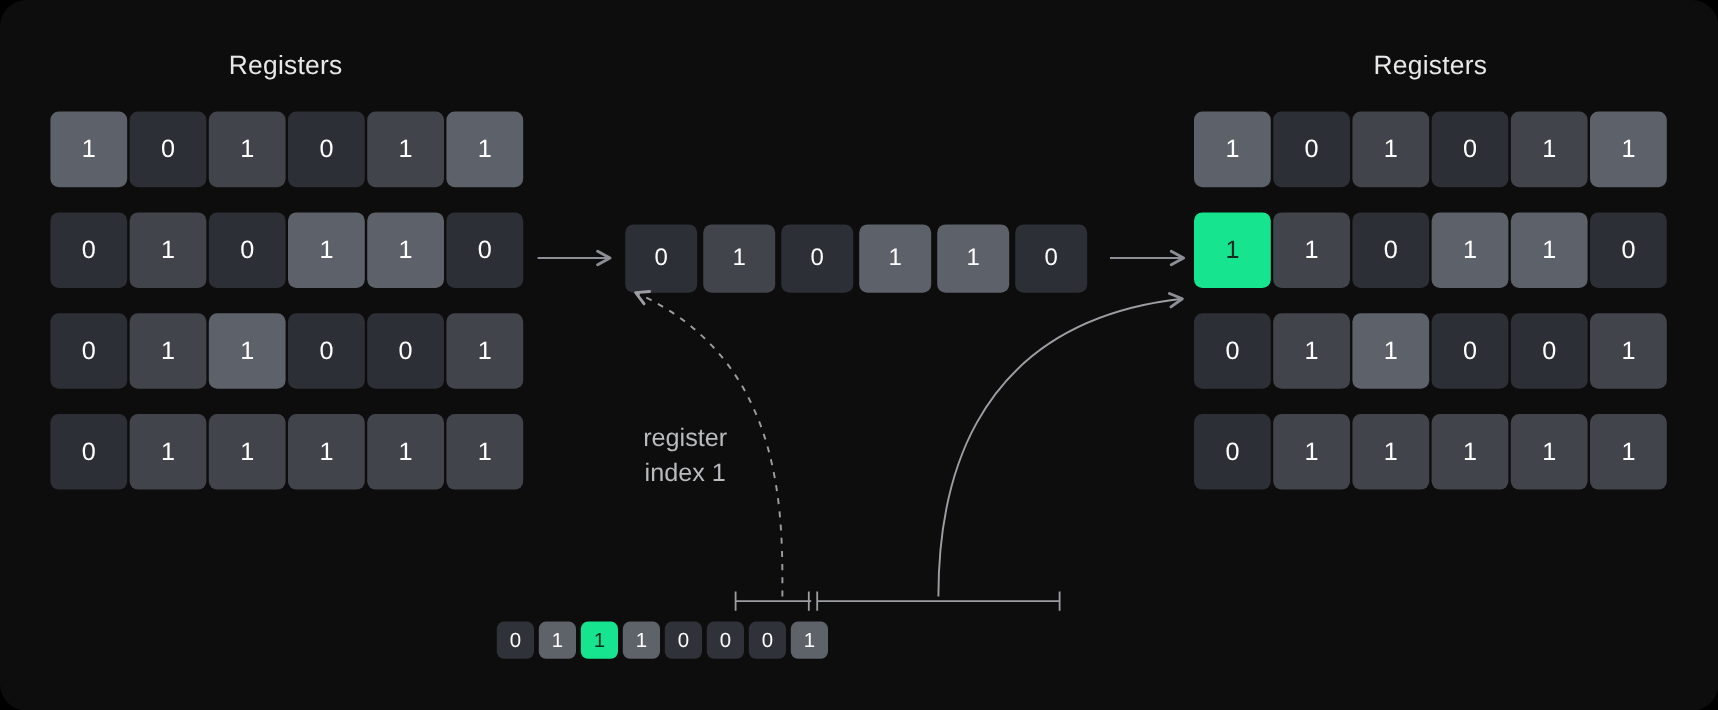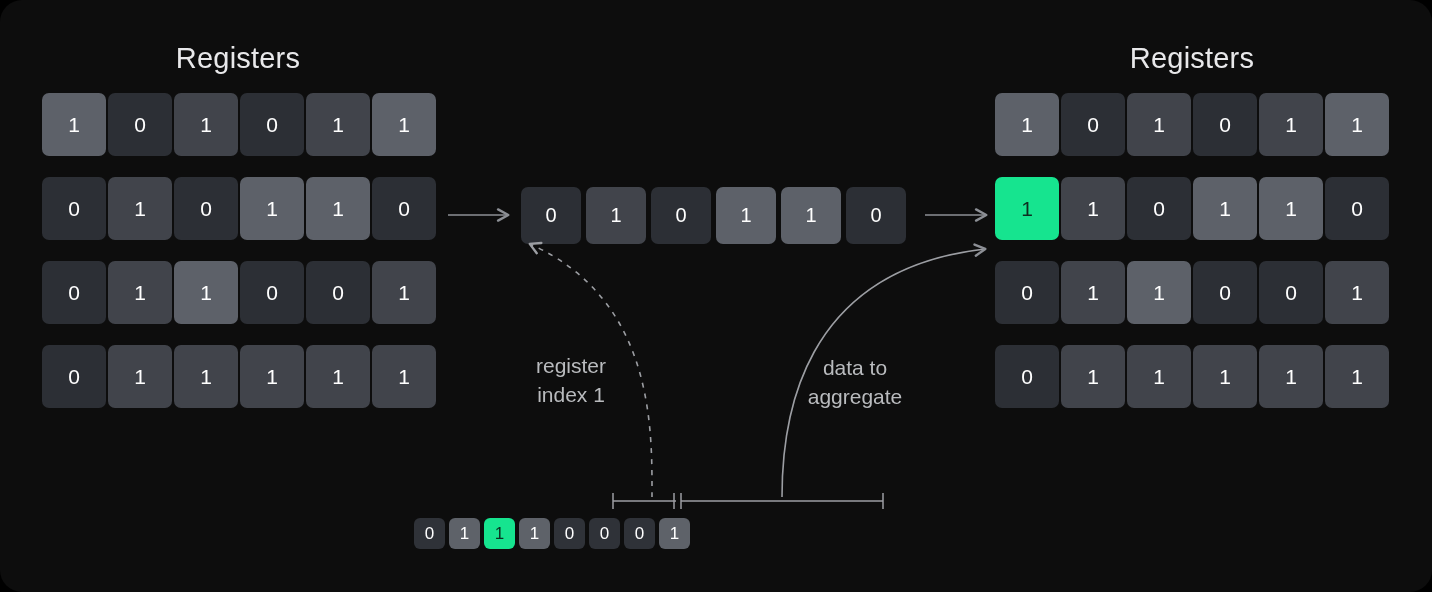--- a/index.html
+++ b/index.html
@@ -5,21 +5,21 @@
   html,body{margin:0;padding:0;background:#000;}
   body{
     width:1432px;height:592px;overflow:hidden;
     font-family:"Liberation Sans","DejaVu Sans",sans-serif;
   }
   #stage{
     position:relative;width:1432px;height:592px;
     background:#0d0d0d;border-radius:22px;overflow:hidden;
   }
   .title{
-    position:absolute;color:#e8e8ea;font-size:29px;letter-spacing:.2px;
+    position:absolute;color:#e8e8ea;font-size:22px;letter-spacing:.2px;
     white-space:nowrap;transform:translateX(-50%);
   }
   .grid{position:absolute;}
   .row{display:flex;}
   .cell{
     display:flex;align-items:center;justify-content:center;
     color:#ffffff;font-size:21px;border-radius:7px;
     box-sizing:border-box;
   }
   .lvl0{background:#2c2f35;}
@@ -129,22 +129,20 @@
         <div class="cell lvl1" style="width: 64px; height: 63px; margin-left: 2px;">1</div>
         <div class="cell lvl1" style="width: 64px; height: 63px; margin-left: 2px;">1</div>
         <div class="cell lvl1" style="width: 64px; height: 63px; margin-left: 2px;">1</div>
         <div class="cell lvl1" style="width: 64px; height: 63px; margin-left: 2px;">1</div>
       </div>
     </div>
 
   <div class="anno" style="left:571px;top:351px;">register
 index 1</div>
 
-  <div class="anno" style="left:855px;top:353px;">data to
-aggregate</div>
 
   <div class="hashwrap" style="left:414px;top:518px;">
     <span class="hashcells" id="hash-cells">
         <div class="hcell lvl0">0</div>
         <div class="hcell lvl1">1</div>
         <div class="hcell hl">1</div>
         <div class="hcell lvl1">1</div>
         <div class="hcell lvl0">0</div>
         <div class="hcell lvl0">0</div>
         <div class="hcell lvl0">0</div>

